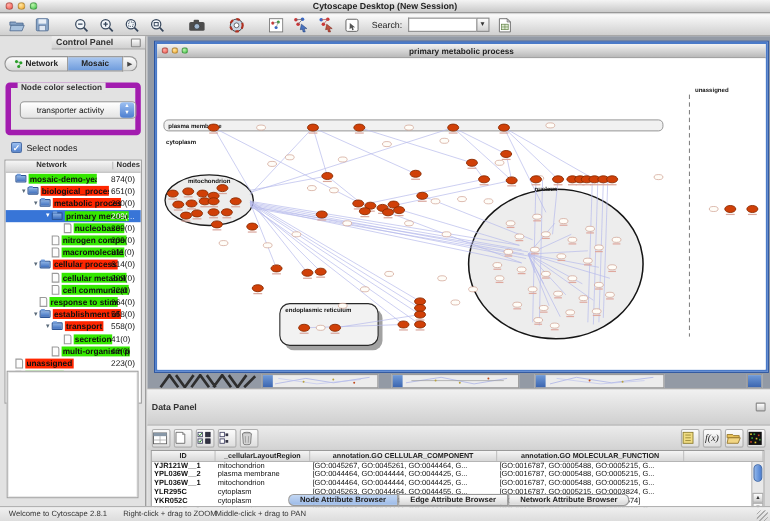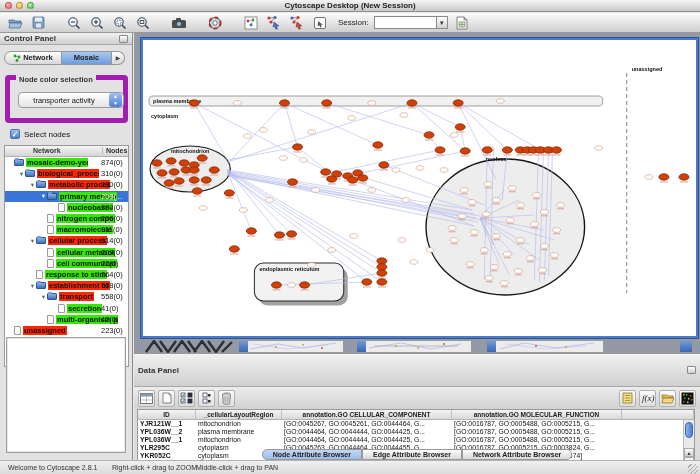--- a/index.html
+++ b/index.html
@@ -28,21 +28,21 @@
   .search-label { font-size:8px; color:#222; margin-left:4px; }
   .search-box { display:flex; align-items:center; height:14px; }
   .search-box input { width:62px; height:13px; border:1px solid #8a8a8a; border-right:none;
     font-size:8px; padding:0 2px; background:#fff; }
   .search-drop { width:12px; height:13px; border:1px solid #8a8a8a;
     background:linear-gradient(#fdfdfd,#d2d2d2); font-size:6px; color:#333;
     display:flex; align-items:center; justify-content:center; }
 
   
   .control-panel { position:absolute; left:0; top:33px; width:133px; height:427px;
-    background:#e2e2e2; border-right:1px solid #8c8c8c; }
+    background:#e2e2e2; border-right:1px solid #8c8c8c;padding-left:47px; }
   .cp-header { height:12px; background:linear-gradient(#f1f1f1,#cfcfcf);
     border-bottom:1px solid #a8a8a8; font-size:8px; font-weight:bold; color:#333;
     display:flex; align-items:center; padding:0 4px; justify-content:space-between; }
   .float-ico { width:9px; height:8px; border:1px solid #888; border-radius:1px;
     background:linear-gradient(#fff,#ccc); }
   .cp-tabs { position:absolute; left:4px; top:17px; width:125px; height:15px;
     display:flex; align-items:center; }
   .seg { height:14px; border:1px solid #969696; font-size:7.5px; font-weight:bold;
     color:#222; display:flex; align-items:center; justify-content:center; gap:2px;
     background:linear-gradient(#fefefe,#d7d7d7); }
@@ -117,21 +117,21 @@
 
   
   .data-panel { position:absolute; left:134px; top:353px; width:566px; height:107px;
     background:#dcdcdc; border-top:1px solid #9a9a9a; }
   .dp-header { height:11px; background:linear-gradient(#f1f1f1,#cfcfcf); border-bottom:1px solid #a8a8a8;
     font-size:8px; font-weight:bold; color:#333; display:flex; align-items:center;
     padding:16px 4px; justify-content:space-between; }
   .dp-toolbar { height:22px; display:flex; align-items:center; padding:0 4px; gap:3px;
     background:linear-gradient(#ececec,#d2d2d2); }
   .dp-btn { width:17px; height:17px; border:1px solid #b0b0b0; border-radius:2px;
-    background:linear-gradient(#fcfcfc,#dedede); display:flex; align-items:center; justify-content:center; }
+    background:linear-gradient(#fcfcfc,#dedede); display:flex; align-items:center; }
   .dp-spacer { flex:1; }
   .dp-table { position:relative; width:558px; margin-left:3px; background:#fff;
     border:1px solid #9a9a9a; height:58px; overflow:hidden; }
   .dp-thead { display:flex; height:10px; background:linear-gradient(#f5f5f5,#d8d8d8);
     border-bottom:1px solid #b5b5b5; font-size:6.5px; font-weight:bold; color:#222; }
   .dp-thead div { border-right:1px solid #c0c0c0; text-align:center; overflow:hidden;
     white-space:nowrap; line-height:10px; }
   .dp-row { display:flex; height:8px; font-size:6.8px; color:#111; }
   .dp-row div { overflow:hidden; white-space:nowrap; line-height:8px; padding-left:2px; }
   .cw0{width:58px; font-weight:bold;} .cw1{width:86px;} .cw2{width:170px;} .cw3{width:170px;} .cw4{flex:1;}
@@ -261,21 +261,21 @@
           <line x1="5" y1="7" x2="9" y2="2.5" stroke="#b55" stroke-width=".7"></line>
           <path d="M8 7 L13 11 L10.5 11 L11.5 14 L9.5 14 L9 11.5 L7 12 Z" fill="#c05040" stroke="#7a2318" stroke-width=".5"></path>
         </svg>
     </span>
     <span class="tbtn">
       <svg class="ico" width="14" height="14" viewBox="0 0 14 14">
           <rect x="1.5" y="1.5" width="11" height="11" rx="1.5" fill="#fff" stroke="#666" stroke-width=".9"></rect>
           <path d="M5 5 L10 9 L7.8 8.8 L8.6 11 L7.2 11.4 L6.5 9.3 L4.8 10.5 Z" fill="#555"></path>
         </svg>
     </span>
-    <span class="search-label">Session:</span>
+    <span class="search-label">Search:</span>
     <span class="search-box">
       <input type="text" value="" style="">
       <span class="search-drop">▼</span>
     </span>
     <span class="tbtn">
       <svg class="ico" width="13" height="14" viewBox="0 0 13 14">
           <path d="M2 1 h7 l3 3 v9 H2z" fill="#fff" stroke="#666" stroke-width=".8"></path>
           <path d="M9 1 l3 3 h-3z" fill="#ccc" stroke="#666" stroke-width=".6"></path>
           <rect x="4" y="6" width="6" height="5" fill="#dde8d0" stroke="#567a3a" stroke-width=".6"></rect>
           <line x1="4" y1="8.5" x2="10" y2="8.5" stroke="#567a3a" stroke-width=".5"></line>
@@ -328,21 +328,21 @@
           <div class="trow" style="padding-left: 2px;">
             <span class="t-arrow"></span>
             <span class="t-folder"></span>
             <span class="chip green">mosaic-demo-yeast</span>
             <span class="t-count">874(0)</span>
           </div>
           <div class="trow" style="padding-left: 13px;">
             <span class="t-arrow">▼</span>
             <span class="t-folder"></span>
             <span class="chip red">biological_process</span>
-            <span class="t-count">310(0)</span>
+            <span class="t-count">651(0)</span>
           </div>
           <div class="trow" style="padding-left: 24px;">
             <span class="t-arrow">▼</span>
             <span class="t-folder"></span>
             <span class="chip red">metabolic process</span>
             <span class="t-count">280(0)</span>
           </div>
           <div class="trow sel" style="padding-left: 35px;">
             <span class="t-arrow">▼</span>
             <span class="t-folder"></span>
@@ -427,20 +427,28 @@
             <span class="chip green">Overview</span>
             <span class="t-count">8(0)</span>
           </div>
         </div>
     </div>
     <div class="overview-box"></div>
   </div>
 
   <div class="desktop">
     <div class="net-window">
+      <div class="net-titlebar">
+        <div class="lights">
+          <span class="light red"></span>
+          <span class="light yellow"></span>
+          <span class="light green"></span>
+        </div>
+        <span class="title">primary metabolic process</span>
+      </div>
       <div class="net-canvas">
         <svg id="netsvg" viewBox="0 0 551 283" preserveAspectRatio="none">
             <rect x="6" y="56" width="452" height="10" rx="4" fill="#f1f1f1" stroke="#8a8a8a" stroke-width="0.8"></rect>
             <ellipse cx="47" cy="129" rx="40" ry="23" fill="#ededed" stroke="#1c1c1c" stroke-width="1.2"></ellipse>
             <ellipse cx="361" cy="187" rx="79" ry="68" fill="#ededed" stroke="#161616" stroke-width="1.4"></ellipse>
             <rect x="113" y="225" width="89" height="38" rx="9" fill="#555" opacity="0.55" transform="translate(2,2.5)"></rect>
             <rect x="111" y="223" width="89" height="38" rx="9" fill="#f2f2f2" stroke="#2a2a2a" stroke-width="1"></rect>
             <line x1="482" y1="33" x2="482" y2="253" stroke="#777" stroke-width="0.9" stroke-dasharray="4,3"></line>
             <line x1="84" y1="130" x2="328" y2="170" stroke="#b6baec" stroke-width="0.7" opacity="0.9"></line>
             <line x1="84" y1="131" x2="330" y2="174" stroke="#b6baec" stroke-width="0.7" opacity="0.9"></line>

